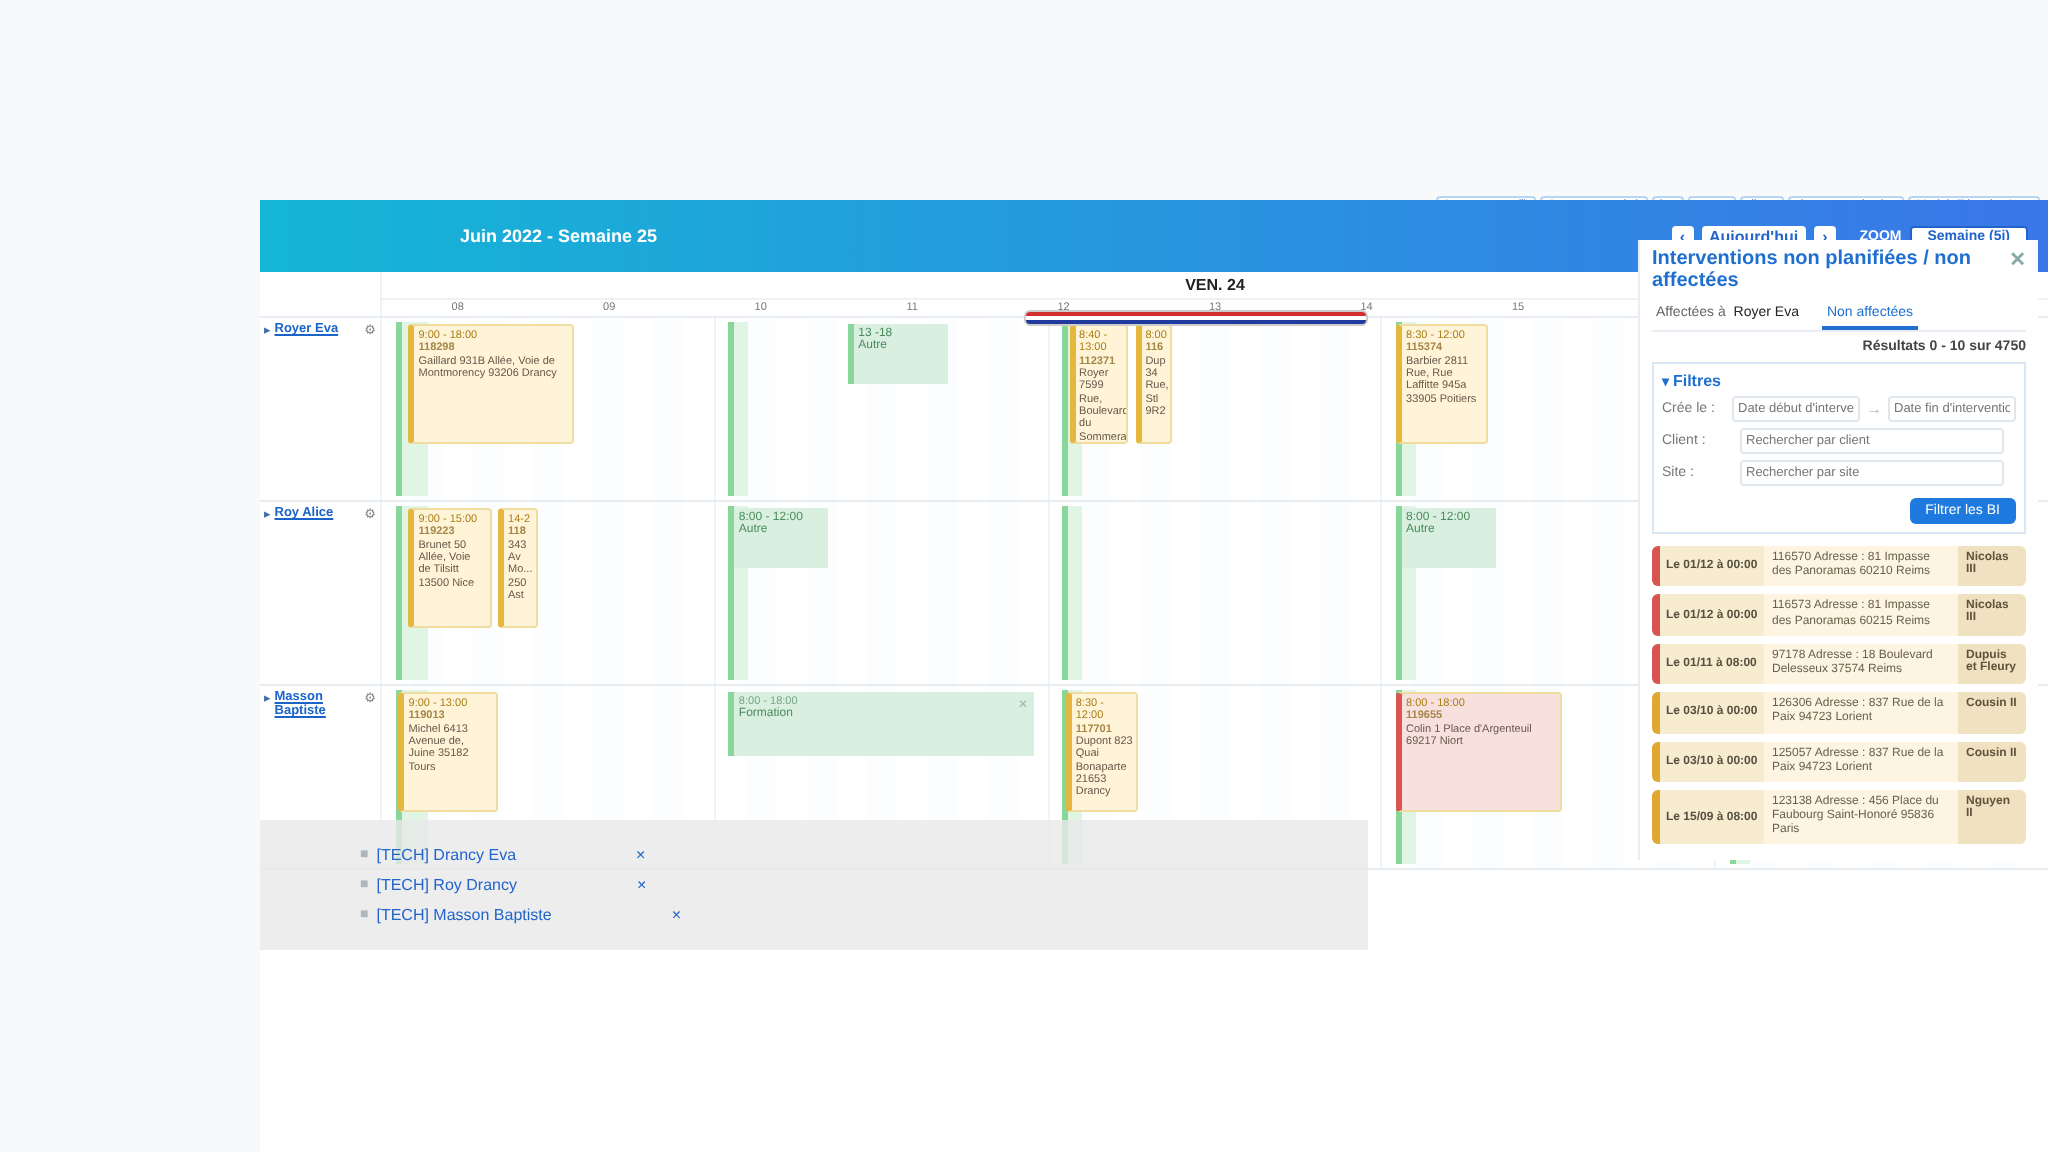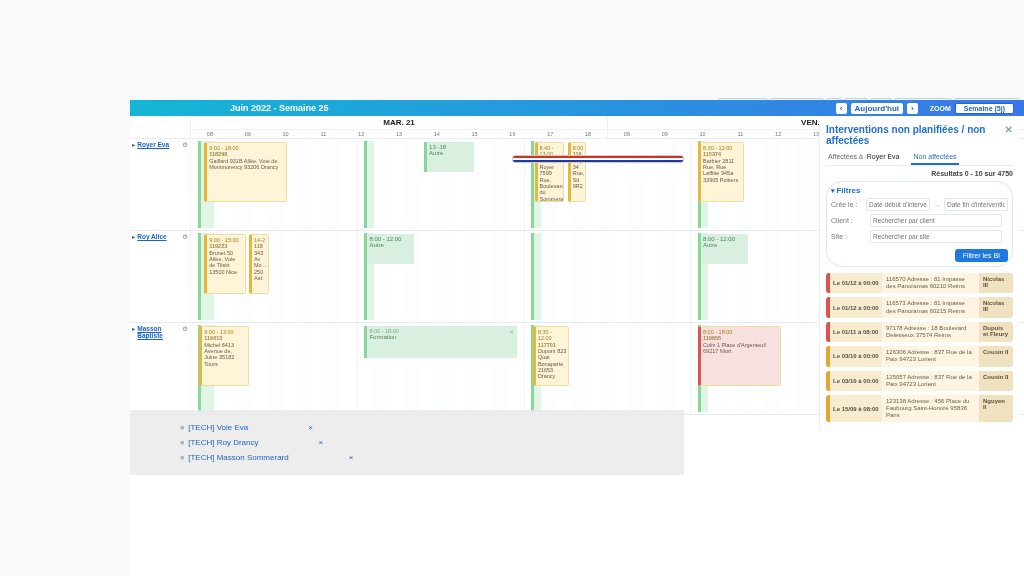--- a/index.html
+++ b/index.html
@@ -3,21 +3,21 @@
 <meta charset="utf-8">
 <style>
   * { box-sizing: border-box; margin: 0; padding: 0; }
   body { font-family: Arial, sans-serif; font-size: 8px; background: #fff; width: 1024px; height: 576px; overflow: hidden; position: relative; }
   .wrap { width: 1024px; height: 576px; position: relative; background:#f7f9fb; }
   .cal-area { position: absolute; left: 130px; top: 100px; right: 0; bottom: 0; background:#fff; }
   
   .topbar-buttons { position:absolute; right:4px; top:98px; display:flex; gap:2px; font-size:6px; }
   .topbar-buttons .btn { background:#fff; border:1px solid #b6d5f3; color:#2b6bd0; padding:1px 3px; border-radius:2px; }
 
-  .cal-header { height: 16px; background: linear-gradient(90deg,#14b6d5,#3a76e8); color:#fff; display:flex; align-items:center; justify-content:space-between; padding:0 10px; font-size:9px; font-weight:bold;}
+  .cal-header { height: 36px; background: linear-gradient(90deg,#14b6d5,#3a76e8); color:#fff; display:flex; align-items:center; justify-content:space-between; padding:0 10px; font-size:9px; font-weight:bold;}
   .cal-title { padding-left:90px;}
   .cal-nav { display:flex; align-items:center; gap:4px; }
   .navbtn { background:#fff; color:#2264cc; border-radius:2px; padding:1px 4px; font-size:8px; cursor:pointer; }
   .zoom-label { font-size:7px; margin-left:8px; }
   .zoom-sel { background:#fff; color:#2264cc; border-radius:2px; border:1px solid #2264cc; padding:1px 8px; font-size:7px; }
 
   .day-header { display:flex; border-bottom:1px solid #e8eef3; background:#fff; }
   .row-label-col { width:60px; flex:0 0 60px; }
   .day-col { flex:1; border-left:1px solid #eef2f6; }
   .day-col .dname { text-align:center; font-size:8px; font-weight:bold; color:#222; padding:2px 0; }
@@ -44,21 +44,21 @@
   .fr-stripe { position:absolute; height:8px; left:50%; right:340px; top:155px;
     background: linear-gradient(#d32f2f 0 33%, #fff 33% 66%, #203a9e 66% 100%); border:1px solid #ccc; border-radius:3px; }
   
   .sidebar { position:absolute; top:120px; right:5px; width:200px; background:#fff; border-left:1px solid #e8eef3; padding:4px 6px; }
   .sidebar h3 { color:#1f6fd0; font-size:10px; font-weight:bold; display:flex; justify-content:space-between; }
   .sidebar h3 .close { color:#8aa;}
   .tabs { display:flex; gap:10px; border-bottom:1px solid #e8eef3; margin-top:4px; font-size:7px; }
   .tabs .tab { padding:3px 2px; color:#666; }
   .tabs .tab.active { color:#1f6fd0; border-bottom:2px solid #1f6fd0; }
   .results { text-align:right; font-size:7px; color:#444; margin:4px 0; font-weight:bold; }
-  .filters-box { border:1px solid #d8e6f5; border-radius:16px; padding:4px; }
+  .filters-box { border:1px solid #d8e6f5; border-radius:0; padding:4px; }
   .filters-box .ftitle { color:#1f6fd0; font-size:8px; font-weight:bold; margin-bottom:3px; }
   .filters-box .ftitle::before { content:"▾ "; font-size:7px;}
   .frow { display:flex; align-items:center; margin:3px 0; gap:3px; }
   .frow label { color:#777; font-size:7px; width:36px; }
   .frow input { border:1px solid #dfe6ee; border-radius:2px; font-size:6.5px; padding:2px; color:#999; }
   .frow .half { width:64px;}
   .frow .full { width:132px;}
   .btn-blue { background:#1f7ae0; color:#fff; border:none; border-radius:3px; padding:3px 8px; font-size:7px; float:right; margin-top:3px;}
   .clear { clear:both; }
 
@@ -98,36 +98,20 @@
         <span class="navbtn">›</span>
         <span class="zoom-label">ZOOM</span>
         <span class="zoom-sel">Semaine (5j)</span>
       </div>
     </div>
 
     <div class="day-header">
       <div class="row-label-col"></div>
       <div id="dayhdrs" style="display:flex;flex:1;">
           <div class="day-col">
-            <div class="dname">MAR. 21</div>
-            <div class="hours">
-              <span>08</span>
-              <span>09</span>
-              <span>10</span>
-              <span>11</span>
-              <span>12</span>
-              <span>13</span>
-              <span>14</span>
-              <span>15</span>
-              <span>16</span>
-              <span>17</span>
-              <span>18</span>
-            </div>
-          </div>
-          <div class="day-col">
             <div class="dname">VEN. 24</div>
             <div class="hours">
               <span>08</span>
               <span>09</span>
               <span>10</span>
               <span>11</span>
               <span>12</span>
               <span>13</span>
               <span>14</span>
               <span>15</span>
@@ -333,25 +317,25 @@
           <div class="left"></div>
           <div class="date">Le 15/09 à 08:00</div>
           <div class="mid">123138 Adresse : 456 Place du Faubourg Saint-Honoré 95836 Paris</div>
           <div class="right">Nguyen II</div>
         </div>
       </div>
   </div>
 
   <div class="bottom-tech" id="techs">
       <div class="tech-row">
-        <span>[TECH] Voie Eva</span>
+        <span>[TECH] Drancy Eva</span>
         <span class="x">×</span>
       </div>
       <div class="tech-row">
         <span>[TECH] Roy Drancy</span>
         <span class="x">×</span>
       </div>
       <div class="tech-row">
-        <span>[TECH] Masson Sommerard</span>
+        <span>[TECH] Masson Baptiste</span>
         <span class="x">×</span>
       </div>
     </div>
 </div>
 
 </body></html>

